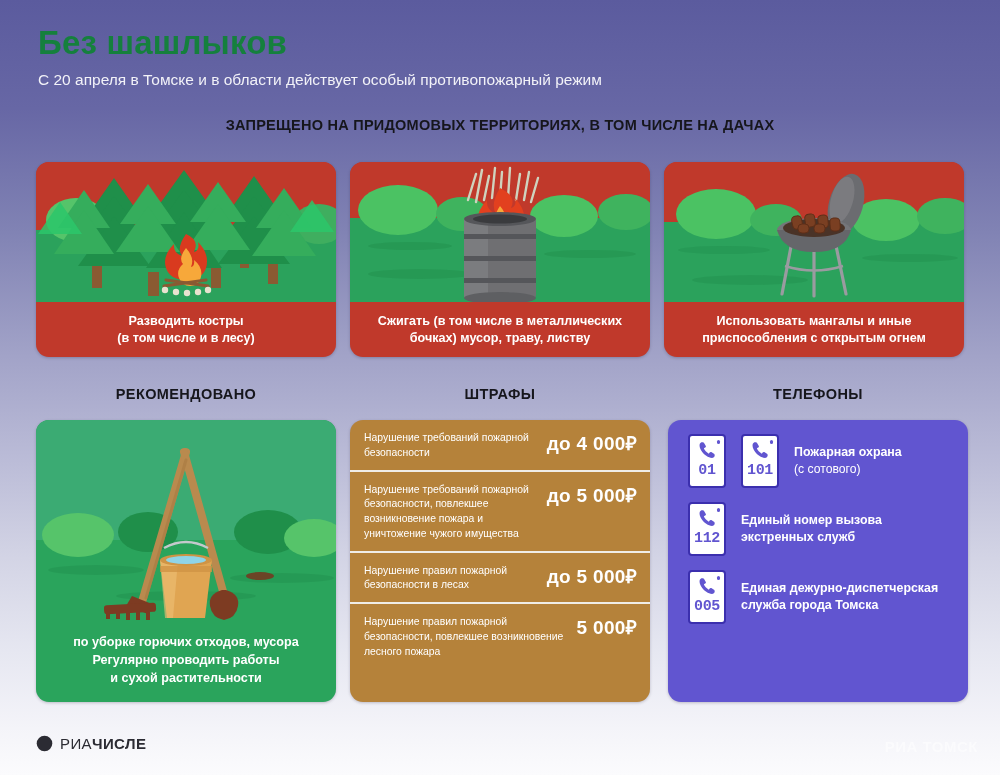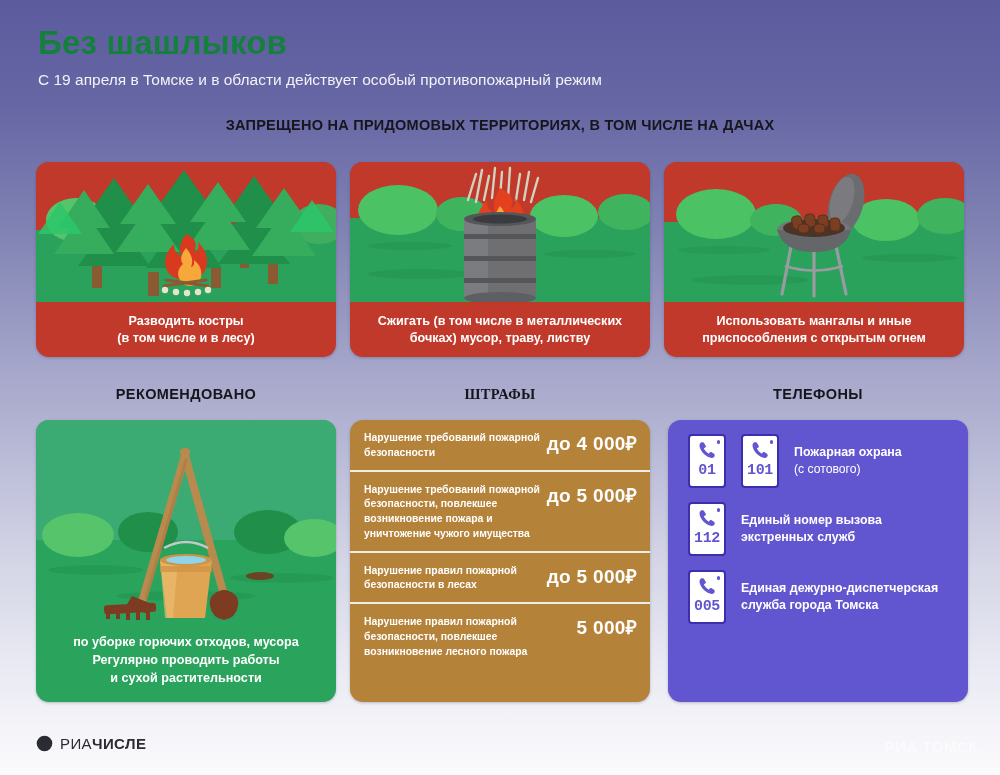--- a/index.html
+++ b/index.html
@@ -31,21 +31,21 @@
   }
   .row-headings {
     position:absolute; left:0; top:386px; width:1000px;
     display:flex;
   }
   .row-headings > div {
     text-align:center; color:#16161c;
     font-size:14.5px; font-weight:bold; letter-spacing:.4px;
   }
   .rh-a { width:300px; margin-left:36px; }
-  .rh-b { width:300px; margin-left:14px;font-family:Liberation Serif, serif; }
+  .rh-b { width:300px; margin-left:14px; }
   .rh-c { width:300px; margin-left:18px; }
 
   
   .ban-row {
     position:absolute; left:36px; top:162px;
     display:flex; gap:14px;
   }
   .ban-card {
     width:300px; height:195px; border-radius:13px;
     background:#c0392b; overflow:hidden; position:relative;
@@ -80,21 +80,21 @@
     background:#b5823a; overflow:hidden;
     box-shadow:0 1px 3px rgba(40,30,60,.25);
   }
   .fine-row {
     display:flex; align-items:flex-start;
     padding:9px 13px 9px 14px;
     border-bottom:2px solid #f0ede6;
   }
   .fine-row:last-child { border-bottom:none; }
   .fine-label {
-    color:#fff; font-size:10.4px; font-weight:bold;
+    color:#fff; font-size:10.4px; font-weight:normal;
     line-height:1.42; flex:1; padding-right:6px; padding-top:2px;
   }
   .fine-amount {
     color:#fff; font-size:19px; font-weight:bold;
     white-space:nowrap; letter-spacing:.3px; padding-top:1px;
   }
 
   .phones {
     position:absolute; left:668px; top:420px;
     width:300px; height:282px; border-radius:13px;
@@ -135,21 +135,21 @@
     position:absolute; right:22px; bottom:20px;
     color:rgba(255,255,255,.5); font-size:15px;
     font-weight:bold; letter-spacing:.5px;
   }
 </style>
 </head>
 <body>
 
 <div class="header">
   <div class="title">Без шашлыков</div>
-  <div class="subtitle">С 19 апреля в Томске и в области действует особый противопожарный режим</div>
+  <div class="subtitle">С 20 апреля в Томске и в области действует особый противопожарный режим</div>
 </div>
 
 <div class="ban-heading">ЗАПРЕЩЕНО НА ПРИДОМОВЫХ ТЕРРИТОРИЯХ, В ТОМ ЧИСЛЕ НА ДАЧАХ</div>
 
 <div class="ban-row">
 
   <div class="ban-card">
     <div class="ban-art">
       <svg width="300" height="140" viewBox="0 0 300 140">
         <rect x="0" y="0" width="300" height="140" fill="#c0392b"></rect>

